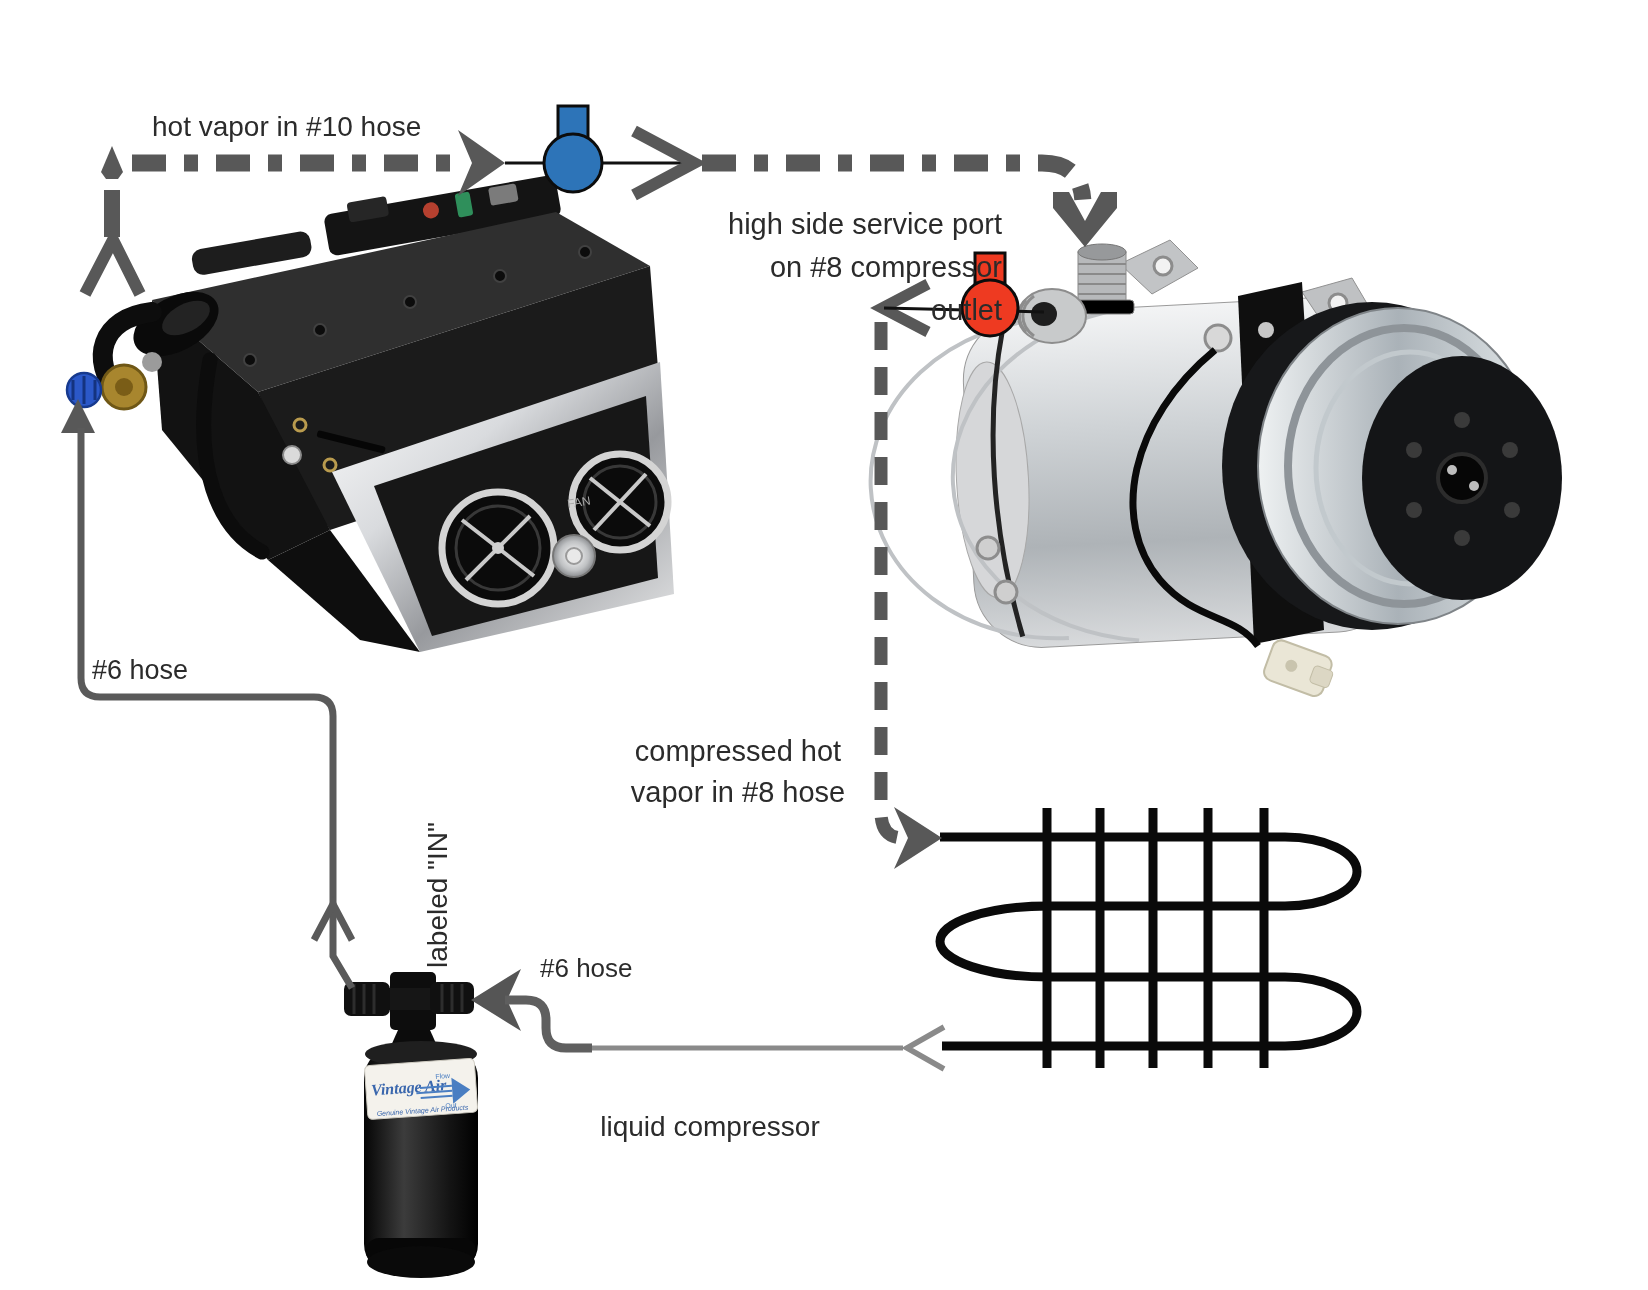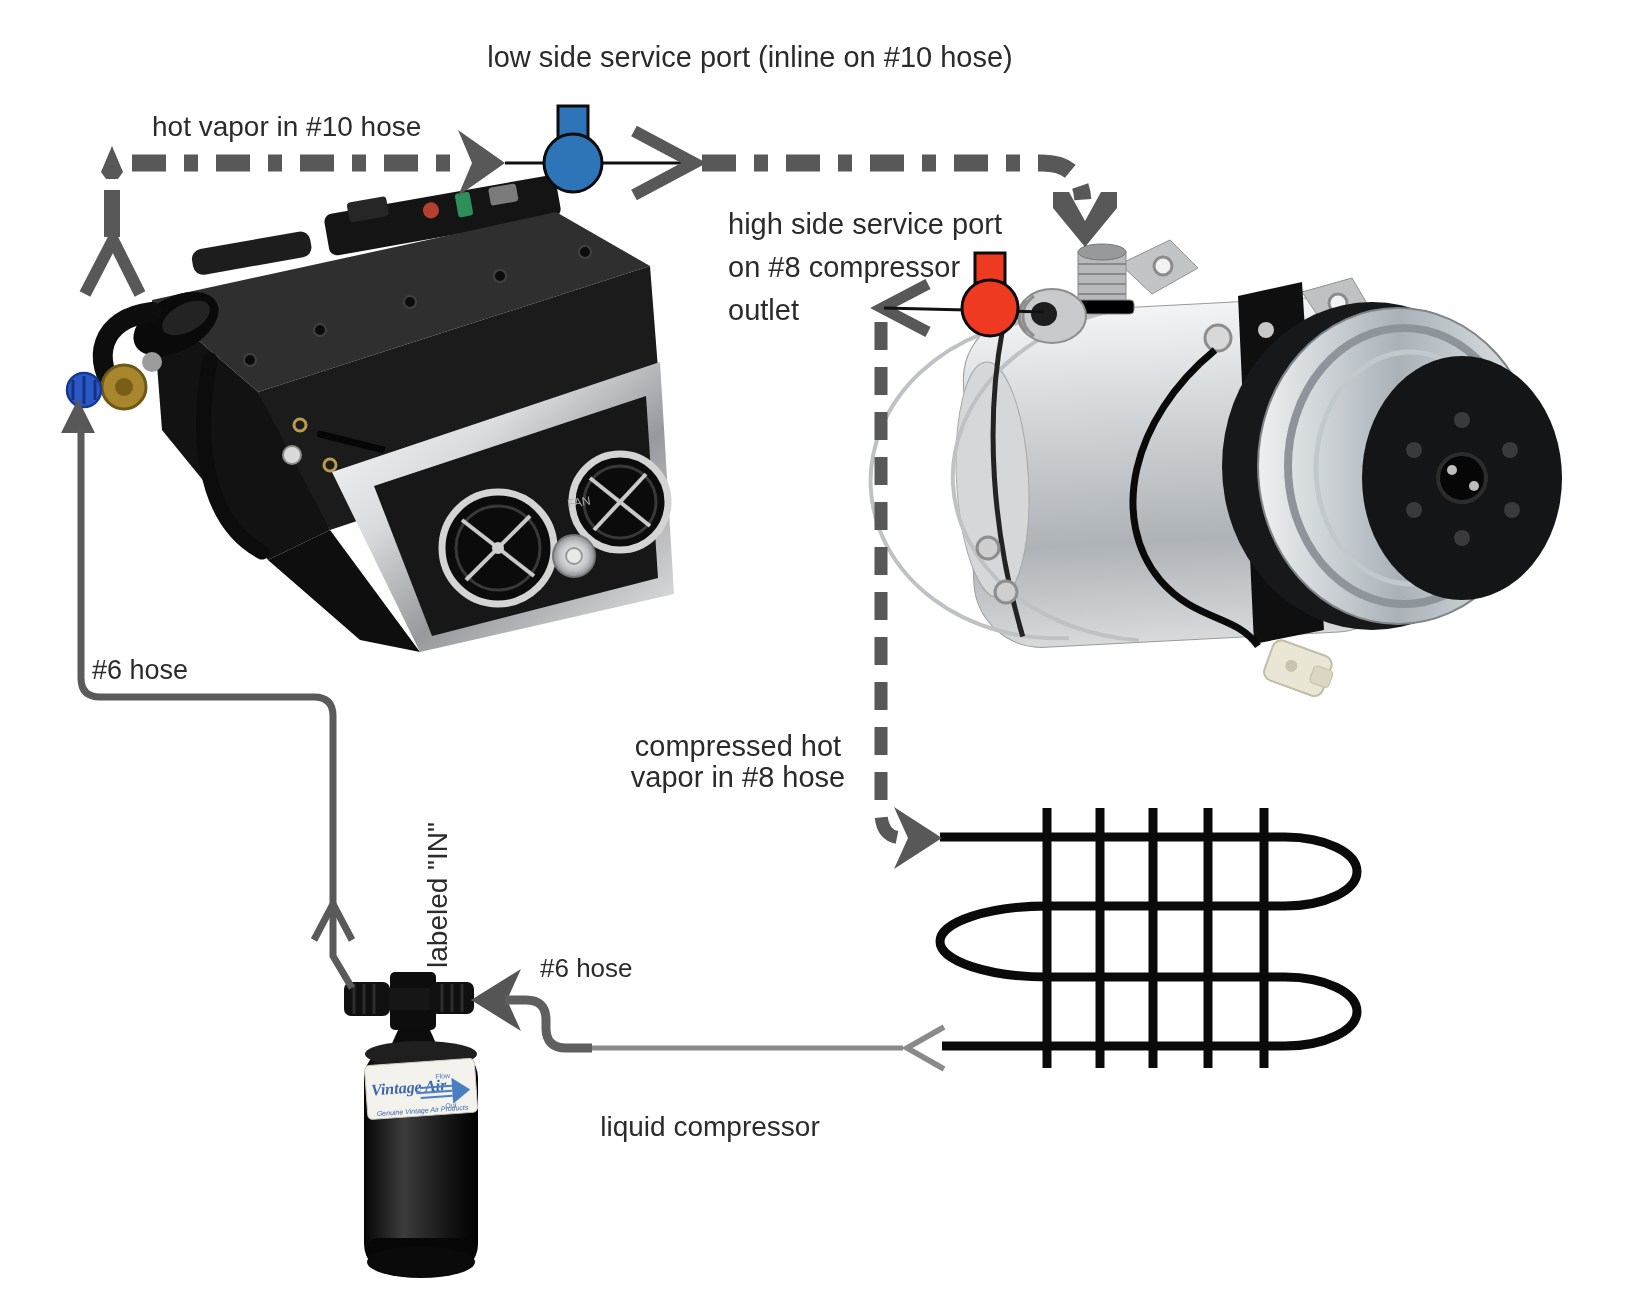--- a/index.html
+++ b/index.html
@@ -1,19 +1,19 @@
 <!DOCTYPE html>
 <html><head>
 <meta charset="utf-8">
 <style>
   html,body{margin:0;padding:0;background:#fff;}
   .canvas{position:relative;width:1648px;height:1290px;background:#fff;overflow:hidden;
           font-family:"Liberation Sans", sans-serif;color:#262626;}
   .canvas svg{position:absolute;left:0;top:0;}
-  .lbl{position:absolute;white-space:pre-line;line-height:1.18;color:#2b2b2b;}
+  .lbl{position:absolute;white-space:pre-line;line-height:1.18;color:#2b2b2b;text-align:right;}
   .lbl.center{text-align:center;}
   .rot{transform:rotate(-90deg);transform-origin:center center;text-align:center;}
 </style>
 </head>
 <body>
 
 <div class="canvas">
 
 <svg width="1648" height="1290" viewBox="0 0 1648 1290">
   <defs>
@@ -264,29 +264,28 @@
   </g>
 
   <g>
     <path d="M 471 1000 L 521 969 L 507 1000 L 521 1031 Z" fill="#555"></path>
     <path d="M 505 1000 H 526 Q 546 1000 546 1020 V 1028 Q 546 1048 566 1048 H 592" fill="none" stroke="#5f5f5f" stroke-width="9"></path>
     <line x1="592" y1="1048" x2="903" y2="1048" stroke="#8a8a8a" stroke-width="5"></line>
     <polyline points="944,1027 907,1048 944,1069" fill="none" stroke="#8a8a8a" stroke-width="5.5"></polyline>
   </g>
 </svg>
 
-<div class="lbl center" style="left:430px;top:40px;width:640px;font-size:29px;">low side service port (inline on #10 hose)</div>
 
 <div class="lbl" style="left:152px;top:110px;font-size:28px;">hot vapor in #10 hose</div>
 
 <div class="lbl" style="left:728px;top:203px;font-size:29px;line-height:43px;">high side service port
 on #8 compressor
 outlet</div>
 
-<div class="lbl center" style="left:588px;top:731px;width:300px;font-size:29px;line-height:31px;">compressed hot
+<div class="lbl center" style="left:588px;top:731px;width:300px;font-size:29px;line-height:41px;">compressed hot
 vapor in #8 hose</div>
 
 <div class="lbl" style="left:92px;top:655px;font-size:27px;">#6 hose</div>
 
 <div class="lbl" style="left:540px;top:953px;font-size:26px;">#6 hose</div>
 
 <div class="lbl rot" style="left:331px;top:875px;width:220px;height:40px;font-size:28px;">labeled "IN"</div>
 
 <div class="lbl center" style="left:590px;top:1110px;width:240px;font-size:28px;">liquid compressor</div>
 

